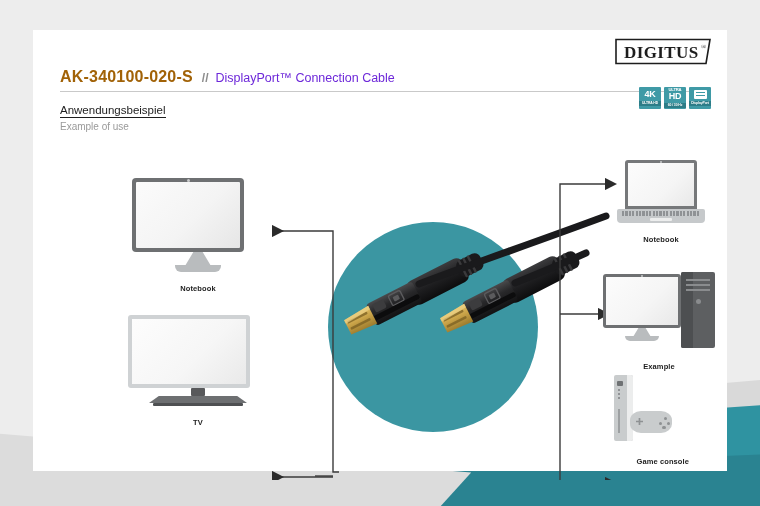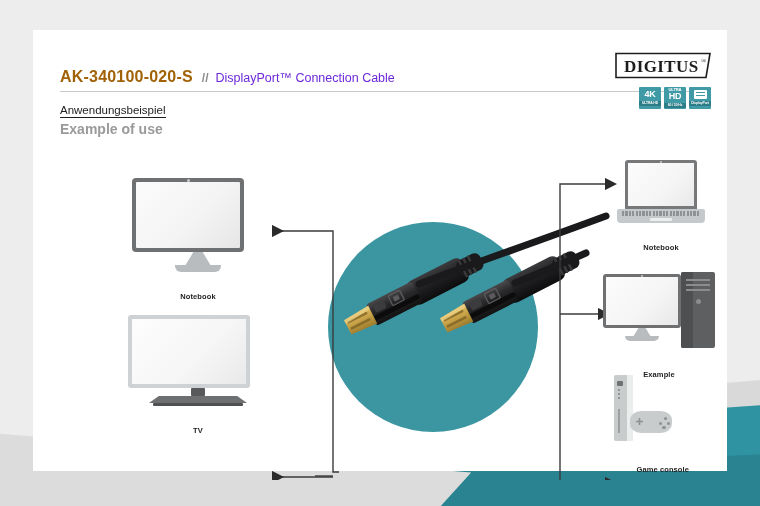--- a/index.html
+++ b/index.html
@@ -38,21 +38,21 @@
   
   .page{
     position:absolute;left:33px;top:30px;width:694px;height:441px;
     background:#ffffff;
     box-shadow:0 0 0 0 rgba(0,0,0,0);
   }
 
   
   .logo{
     position:absolute;right:16px;top:8px;
-    width:96px;height:15px;margin-top:14px;
+    width:96px;height:15px;
   }
   .logo svg{display:block;}
 
   
   .hdr{
     position:absolute;left:27px;top:38px;width:640px;
     border-bottom:1px solid #c9c9c9;
     padding-bottom:5px;
     display:flex;align-items:baseline;
     white-space:nowrap;
@@ -63,21 +63,21 @@
   .hdr-sep{color:#8d8d8d;font-size:12px;margin:0 7px 0 9px;font-weight:bold;}
   .hdr-title{color:#6d28d9;font-size:12.5px;}
 
   
   .sec{position:absolute;left:27px;top:70px;}
   .sec-de{
     font-size:11.5px;font-weight:normal;color:#1d1d1d;
     border-bottom:1.4px solid #1d1d1d;display:inline-block;line-height:14px;
   }
   .sec-en{
-    font-size:14px;font-weight:bold;color:#9a9a9a;margin-top:3px;
+    font-size:10px;font-weight:normal;color:#9a9a9a;margin-top:3px;
   }
 
   
   .badges{position:absolute;right:16px;top:57px;display:flex;gap:3px;}
   .badge{
     width:22px;height:22px;background:#3f9aa6;border-radius:1px;
     display:flex;flex-direction:column;align-items:center;justify-content:center;
     color:#fff;line-height:1;overflow:hidden;
   }
   .badge .b-main{font-size:9px;font-weight:bold;letter-spacing:-.3px;}
@@ -92,21 +92,21 @@
   .stage{position:absolute;left:33px;top:120px;width:694px;height:330px;}
 
   .teal-circle{
     position:absolute;left:262px;top:72px;width:210px;height:210px;
     border-radius:50%;background:#3b96a2;
   }
 
   
   .dev{position:absolute;text-align:center;}
   .dev-label{
-    font-size:7.5px;font-weight:bold;color:#1d1d1d;margin-top:20px;letter-spacing:.1px;
+    font-size:7.5px;font-weight:bold;color:#1d1d1d;margin-top:12px;letter-spacing:.1px;
   }
   .dev-art{position:relative;margin:0 auto;}
 
   
   .mon-body{
     width:112px;height:74px;background:#6e7072;border-radius:4px;
     padding:4px;box-sizing:border-box;position:relative;
   }
   .mon-screen{
     width:100%;height:100%;background:linear-gradient(135deg,#fbfbfb 0%,#f4f4f4 55%,#e6e6e6 100%);

